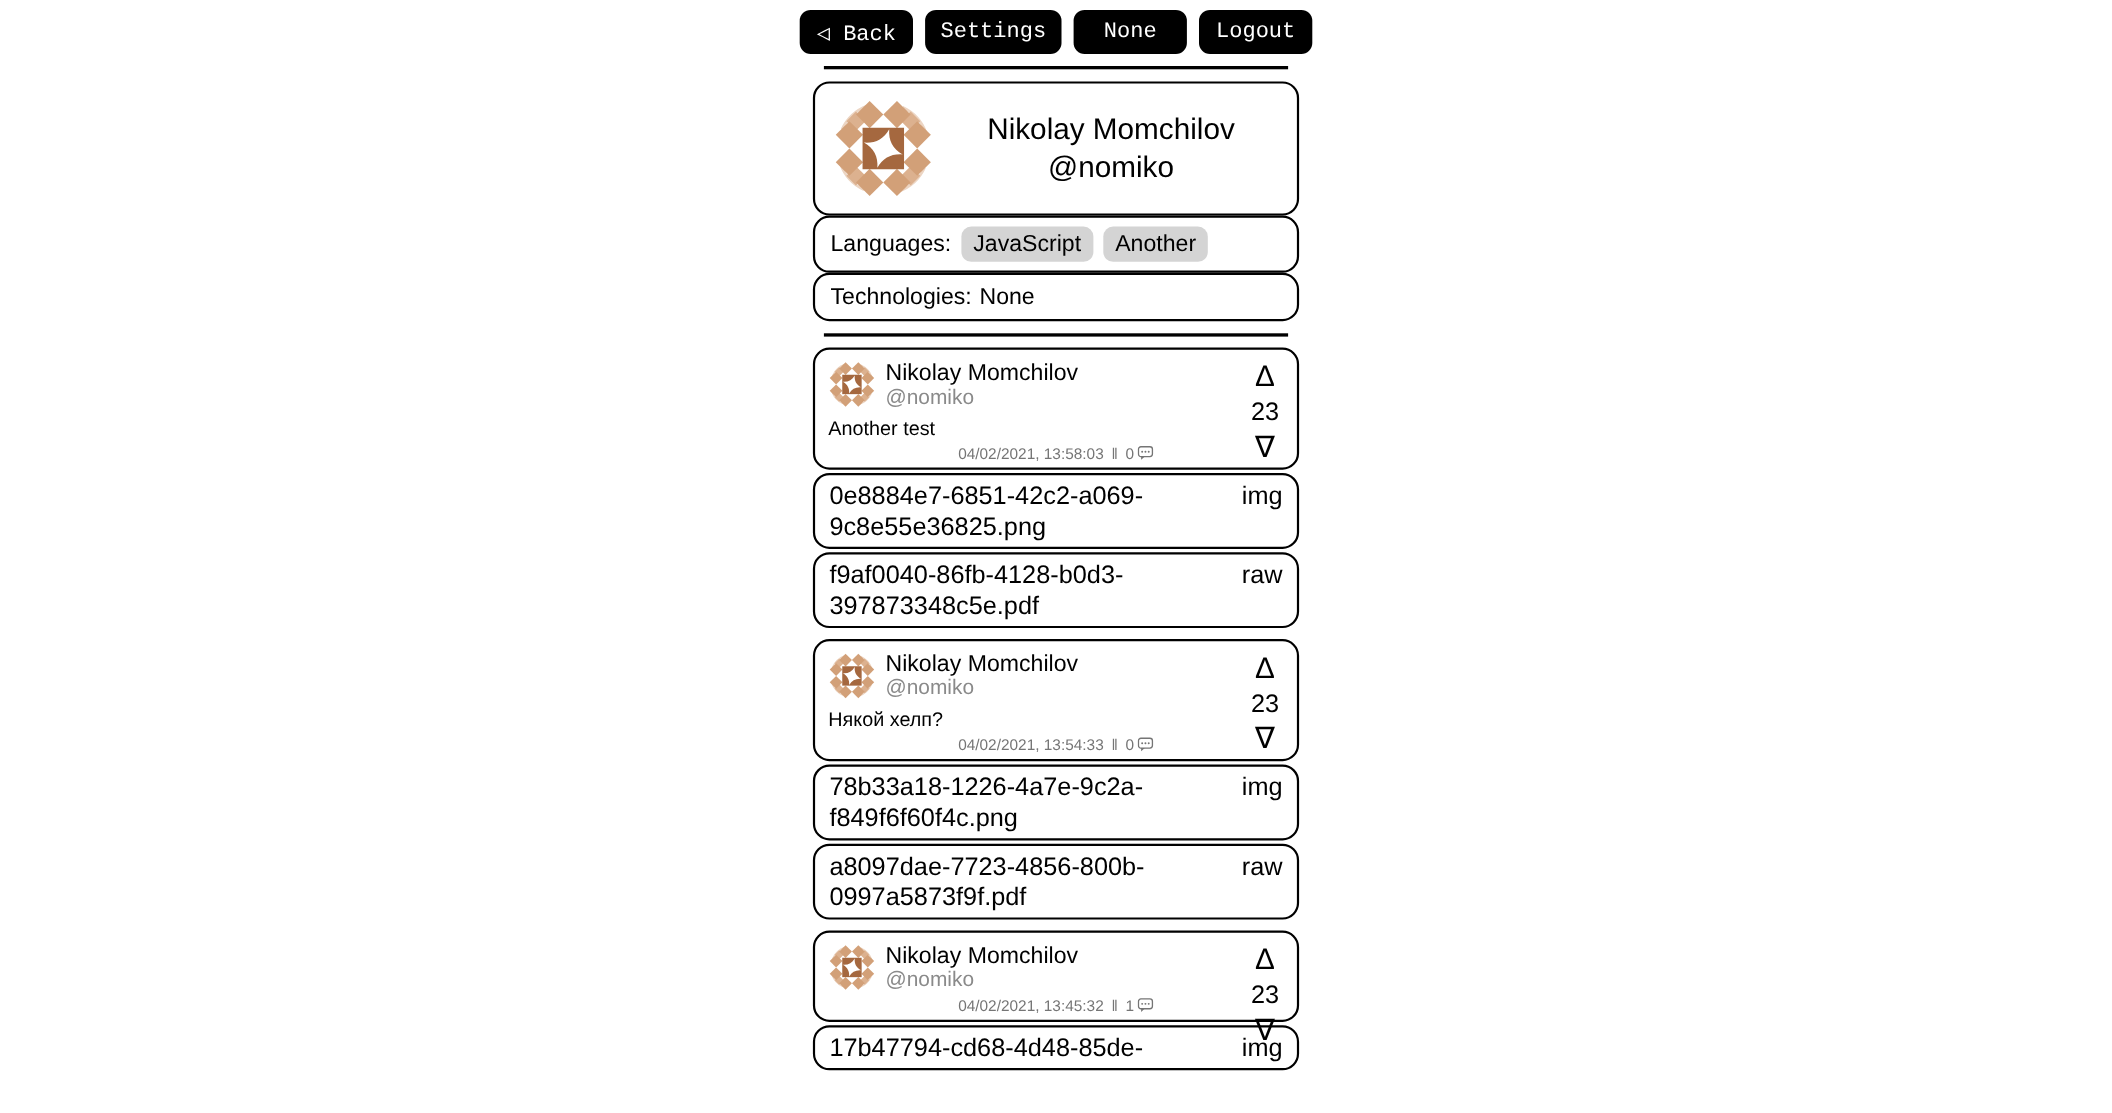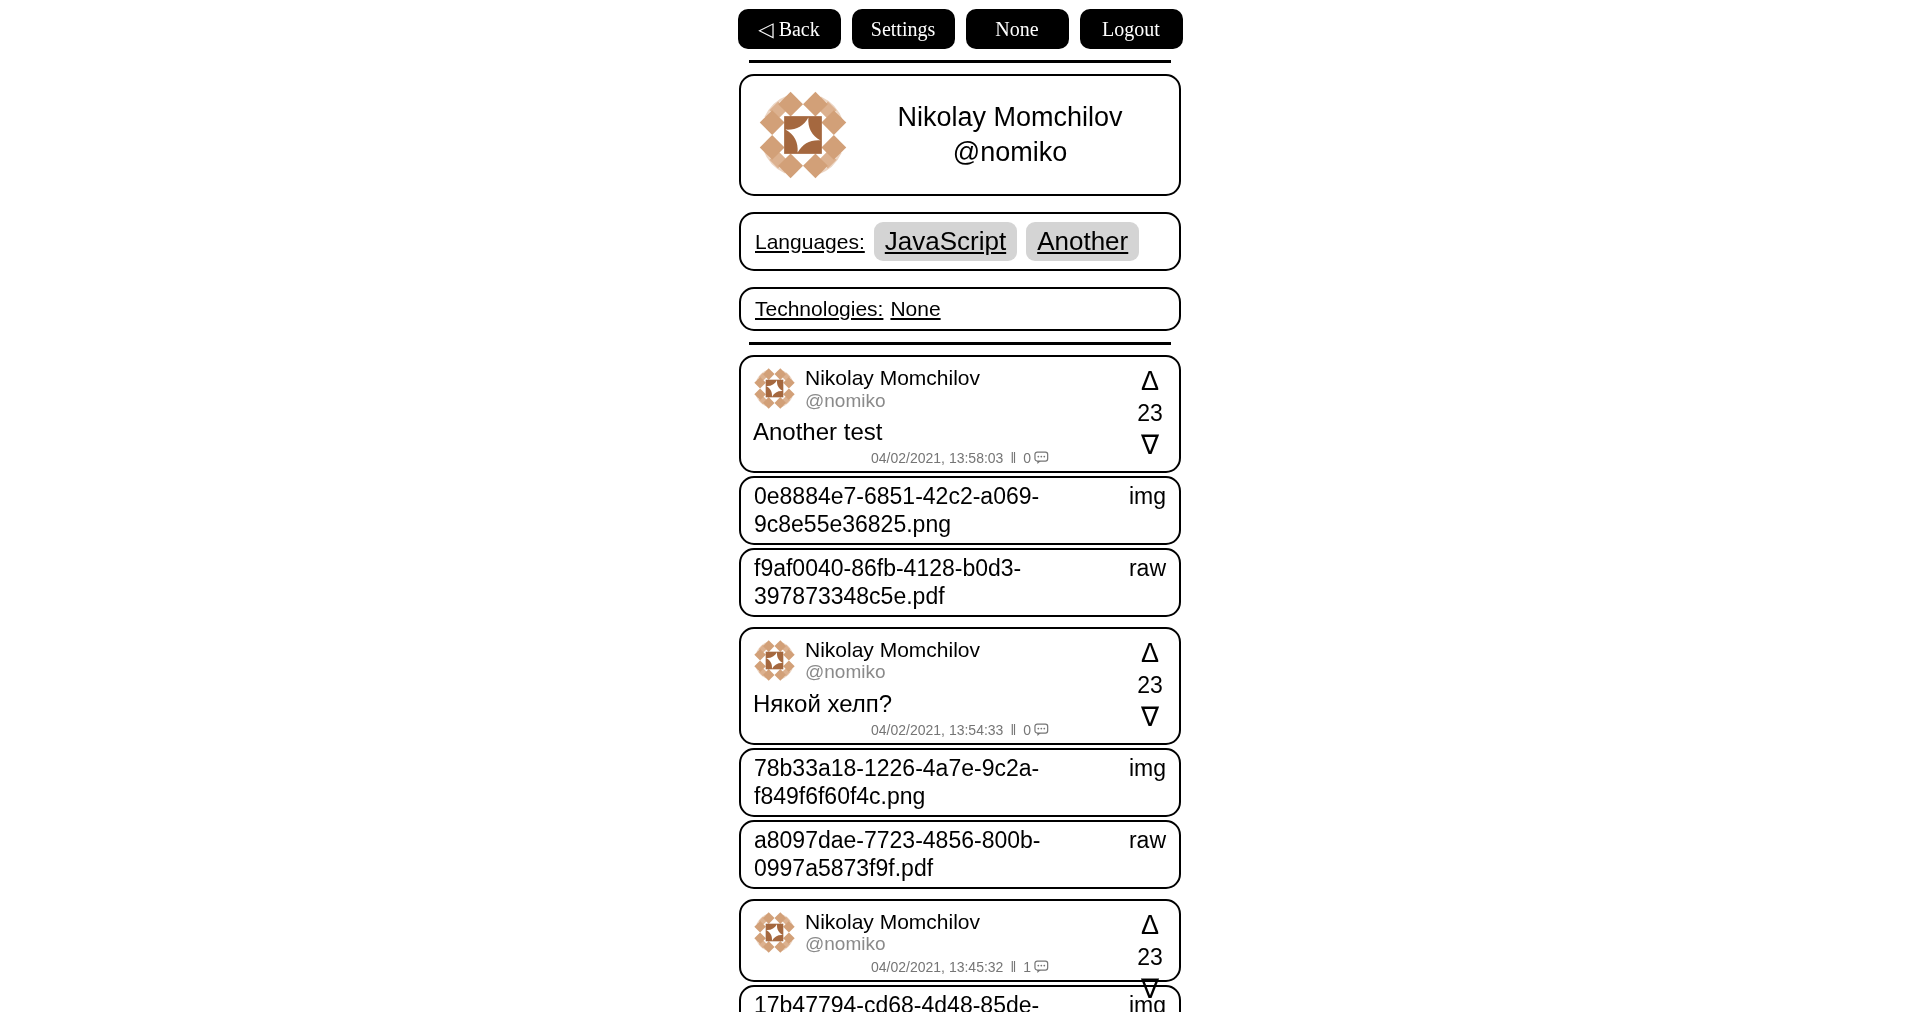--- a/index.html
+++ b/index.html
@@ -15,49 +15,49 @@
   }
   .column { width: 442px; margin: 0 auto; }
 
   
   .topbar { display: flex; justify-content: center; gap: 11px; padding-top: 9px; }
   .btn {
     background: var(--button-bg, #000);
     color: var(--button-text, #fff);
     border: none;
     border-radius: 10px;
-    font-family: Liberation Serif, serif;
+    font-family: Liberation Mono, monospace;
     font-size: 20px;
     padding: 8px 14px;
     min-width: 103px;
     height: 40px;
     cursor: pointer;
     white-space: nowrap;
   }
 
   hr.rule { border: none; border-top: 3px solid #000; margin: 11px 10px 0 10px; }
 
   
   .card { border: 2.5px solid #000; border-radius: 15px; background: #fff; }
   .profile-card { margin-top: 11px; display: flex; align-items: center; gap: 8px; padding: 13px 16px; }
   .profile-avatar { width: 92px; height: 92px; flex: 0 0 auto; }
   .profile-names { flex: 1; text-align: center; font-size: 27px; line-height: 1.28; }
 
-  .info-card { margin-top: 16px; display: flex; align-items: center; gap: 9px; padding: 8px 14px; font-size: 21px; text-decoration: underline; }
-  .badge { background: var(--badge-bg, #d4d4d4); border-radius: 9px; padding: 4px 11px; font-size: 26px; }
+  .info-card { margin-top: 0; display: flex; align-items: center; gap: 9px; padding: 8px 14px; font-size: 21px; }
+  .badge { background: var(--badge-bg, #d4d4d4); border-radius: 9px; padding: 4px 11px; font-size: 21px; }
   .info-text { display: flex; gap: 7px; }
 
   
   .post-group { margin-top: 10px; }
   .post-card { border: 2px solid #000; border-radius: 15px; padding: 9px 12px 5px 12px; position: relative; cursor: pointer; }
   .post-top { display: flex; align-items: center; gap: 9px; }
   .post-avatar { width: 43px; height: 43px; flex: 0 0 auto; }
   .post-author { font-size: 21px; line-height: 1.12; }
   .post-handle { font-size: 19px; color: var(--handle-text, #8a8a8a); line-height: 1.12; }
-  .post-title { font-size: 24px; margin-top: 7px; }
+  .post-title { font-size: 18px; margin-top: 7px; }
   .post-meta { display: flex; align-items: center; gap: 7px; margin-top: 4px; font-size: 14px; color: var(--meta-text, #757575); justify-content: center; }
   .meta-comments { display: flex; align-items: center; gap: 3px; }
   .votes { position: absolute; top: 9px; right: 16px; display: flex; flex-direction: column; align-items: center; }
   .vote-btn { background: none; border: none; font-family: inherit; font-size: 27px; line-height: 1; padding: 2px 4px; cursor: pointer; color: #000; }
   .vote-count { font-size: 23px; line-height: 1.1; padding: 4px 0; }
 
   .attachment {
     border: 2px solid #000; border-radius: 15px; margin-top: 3px;
     padding: 4px 13px 5px 13px;
     display: flex; justify-content: space-between; align-items: flex-start;

